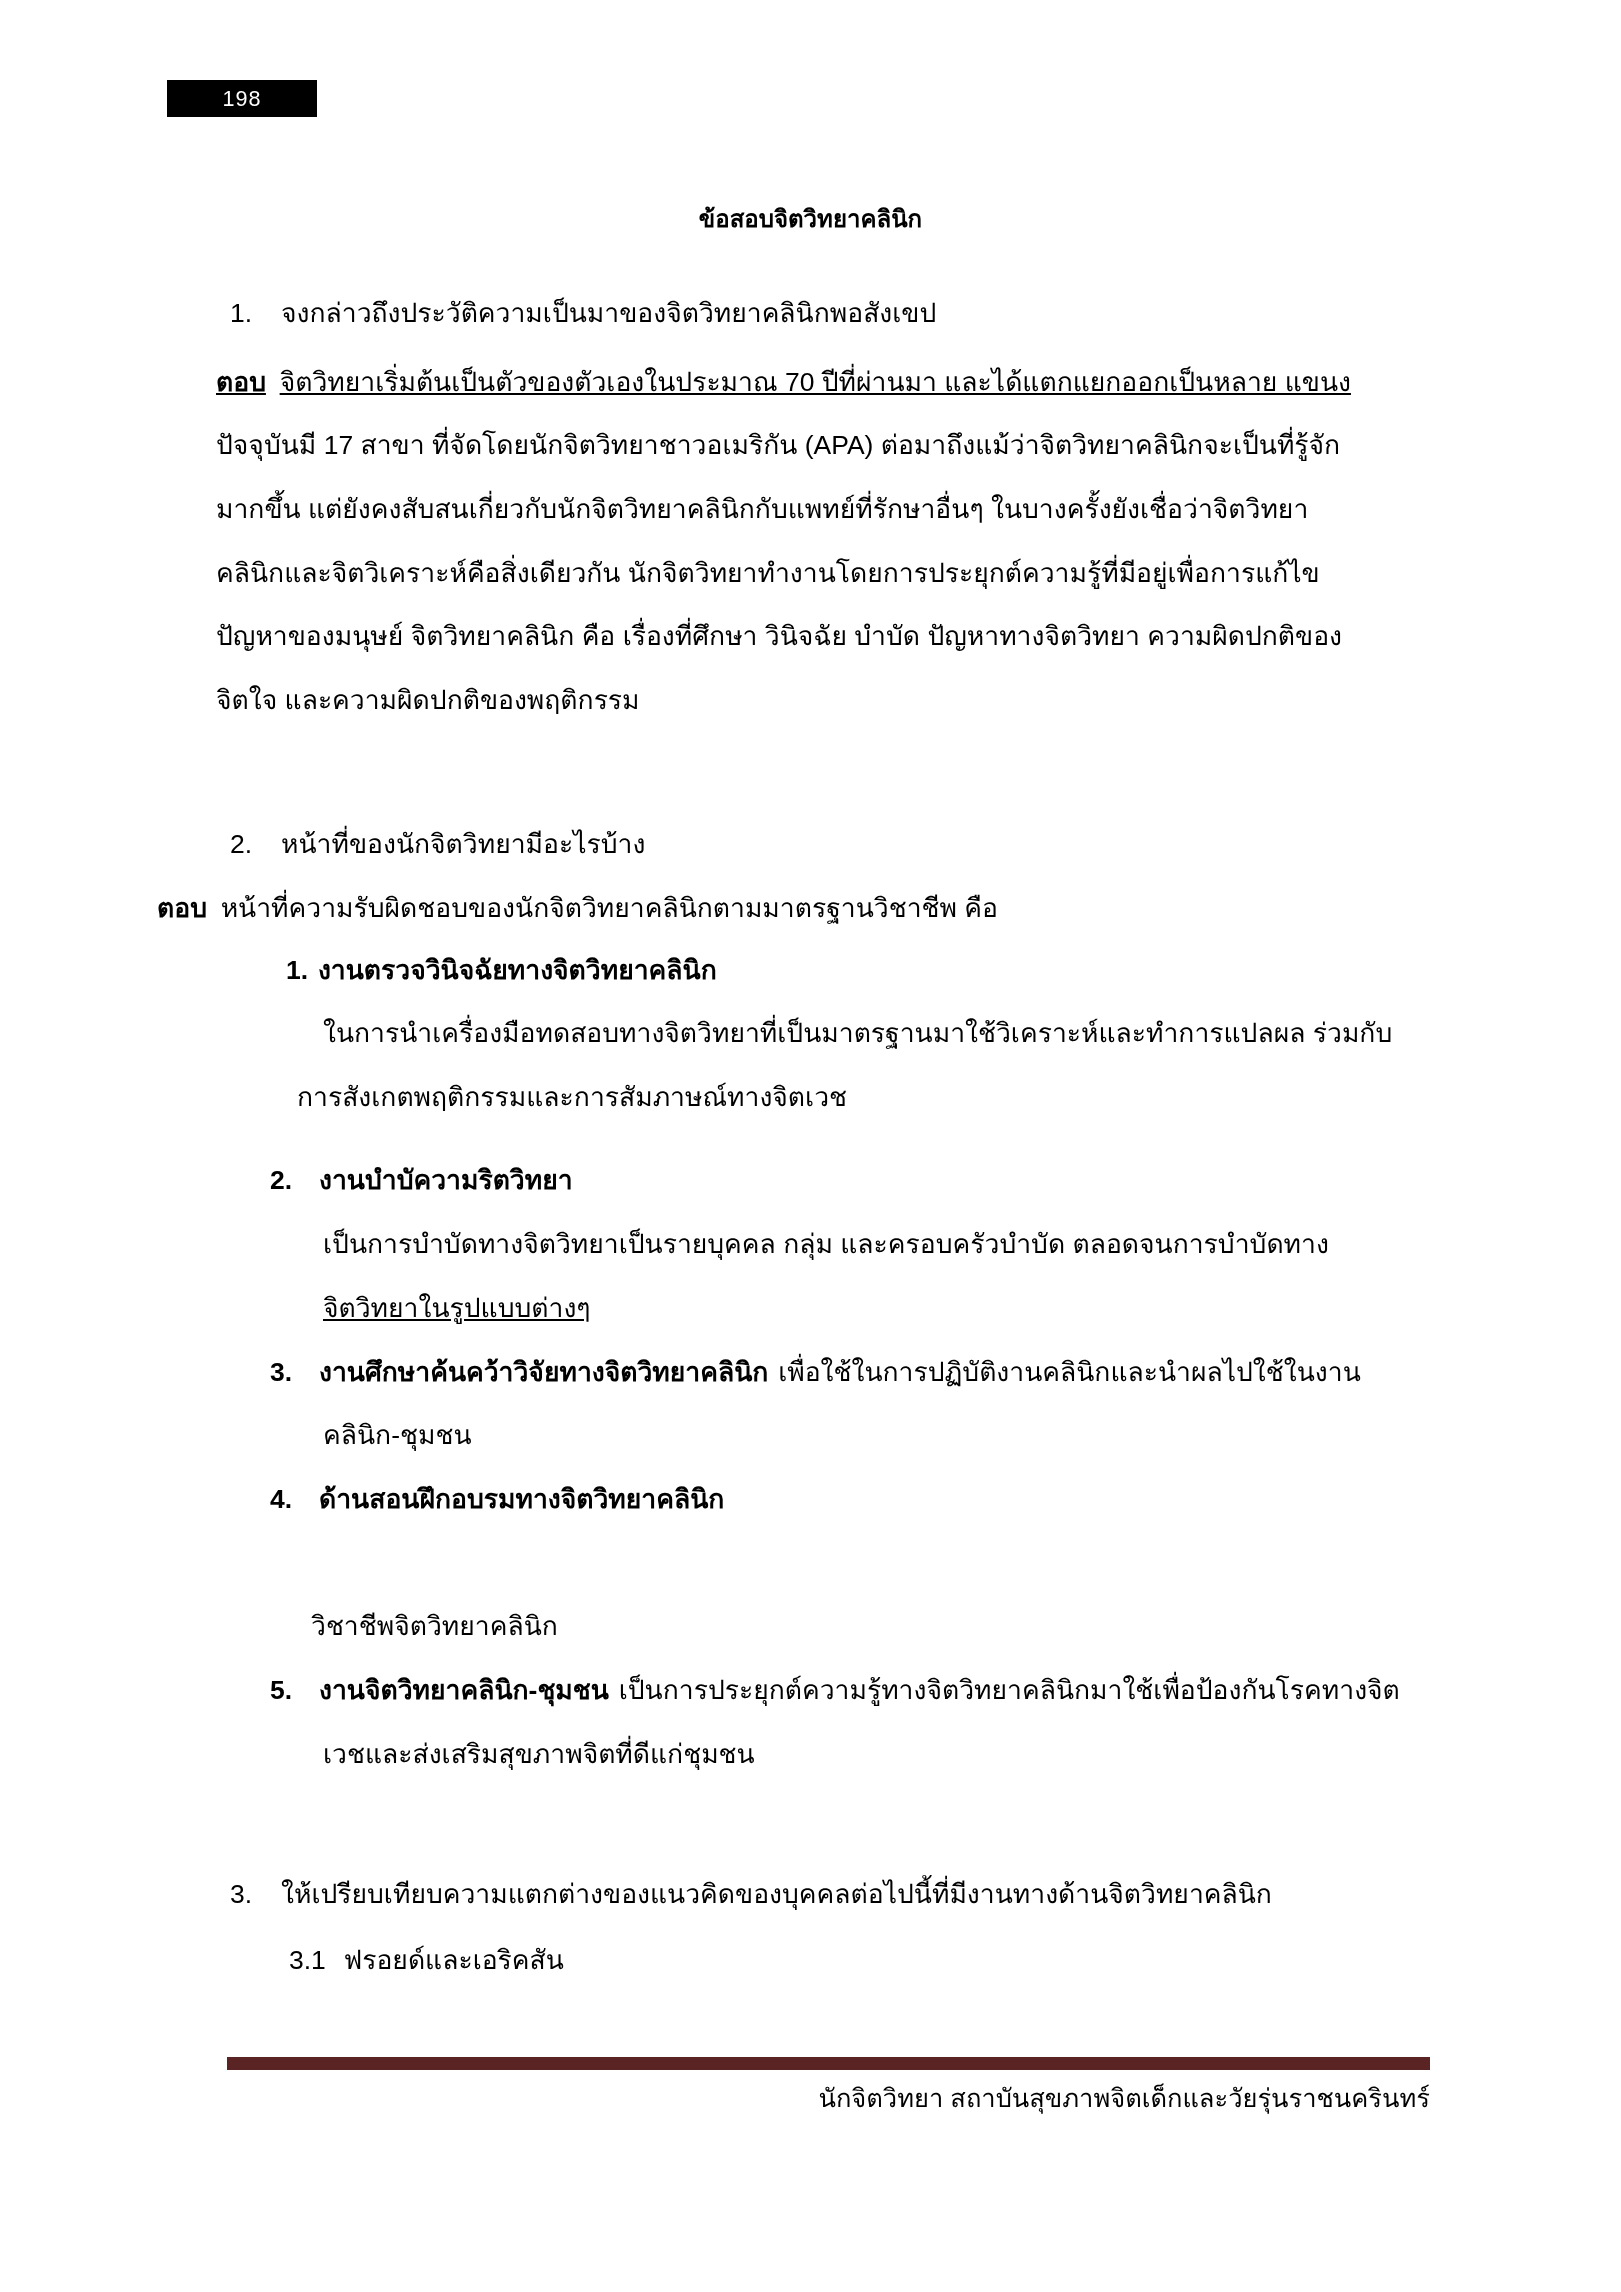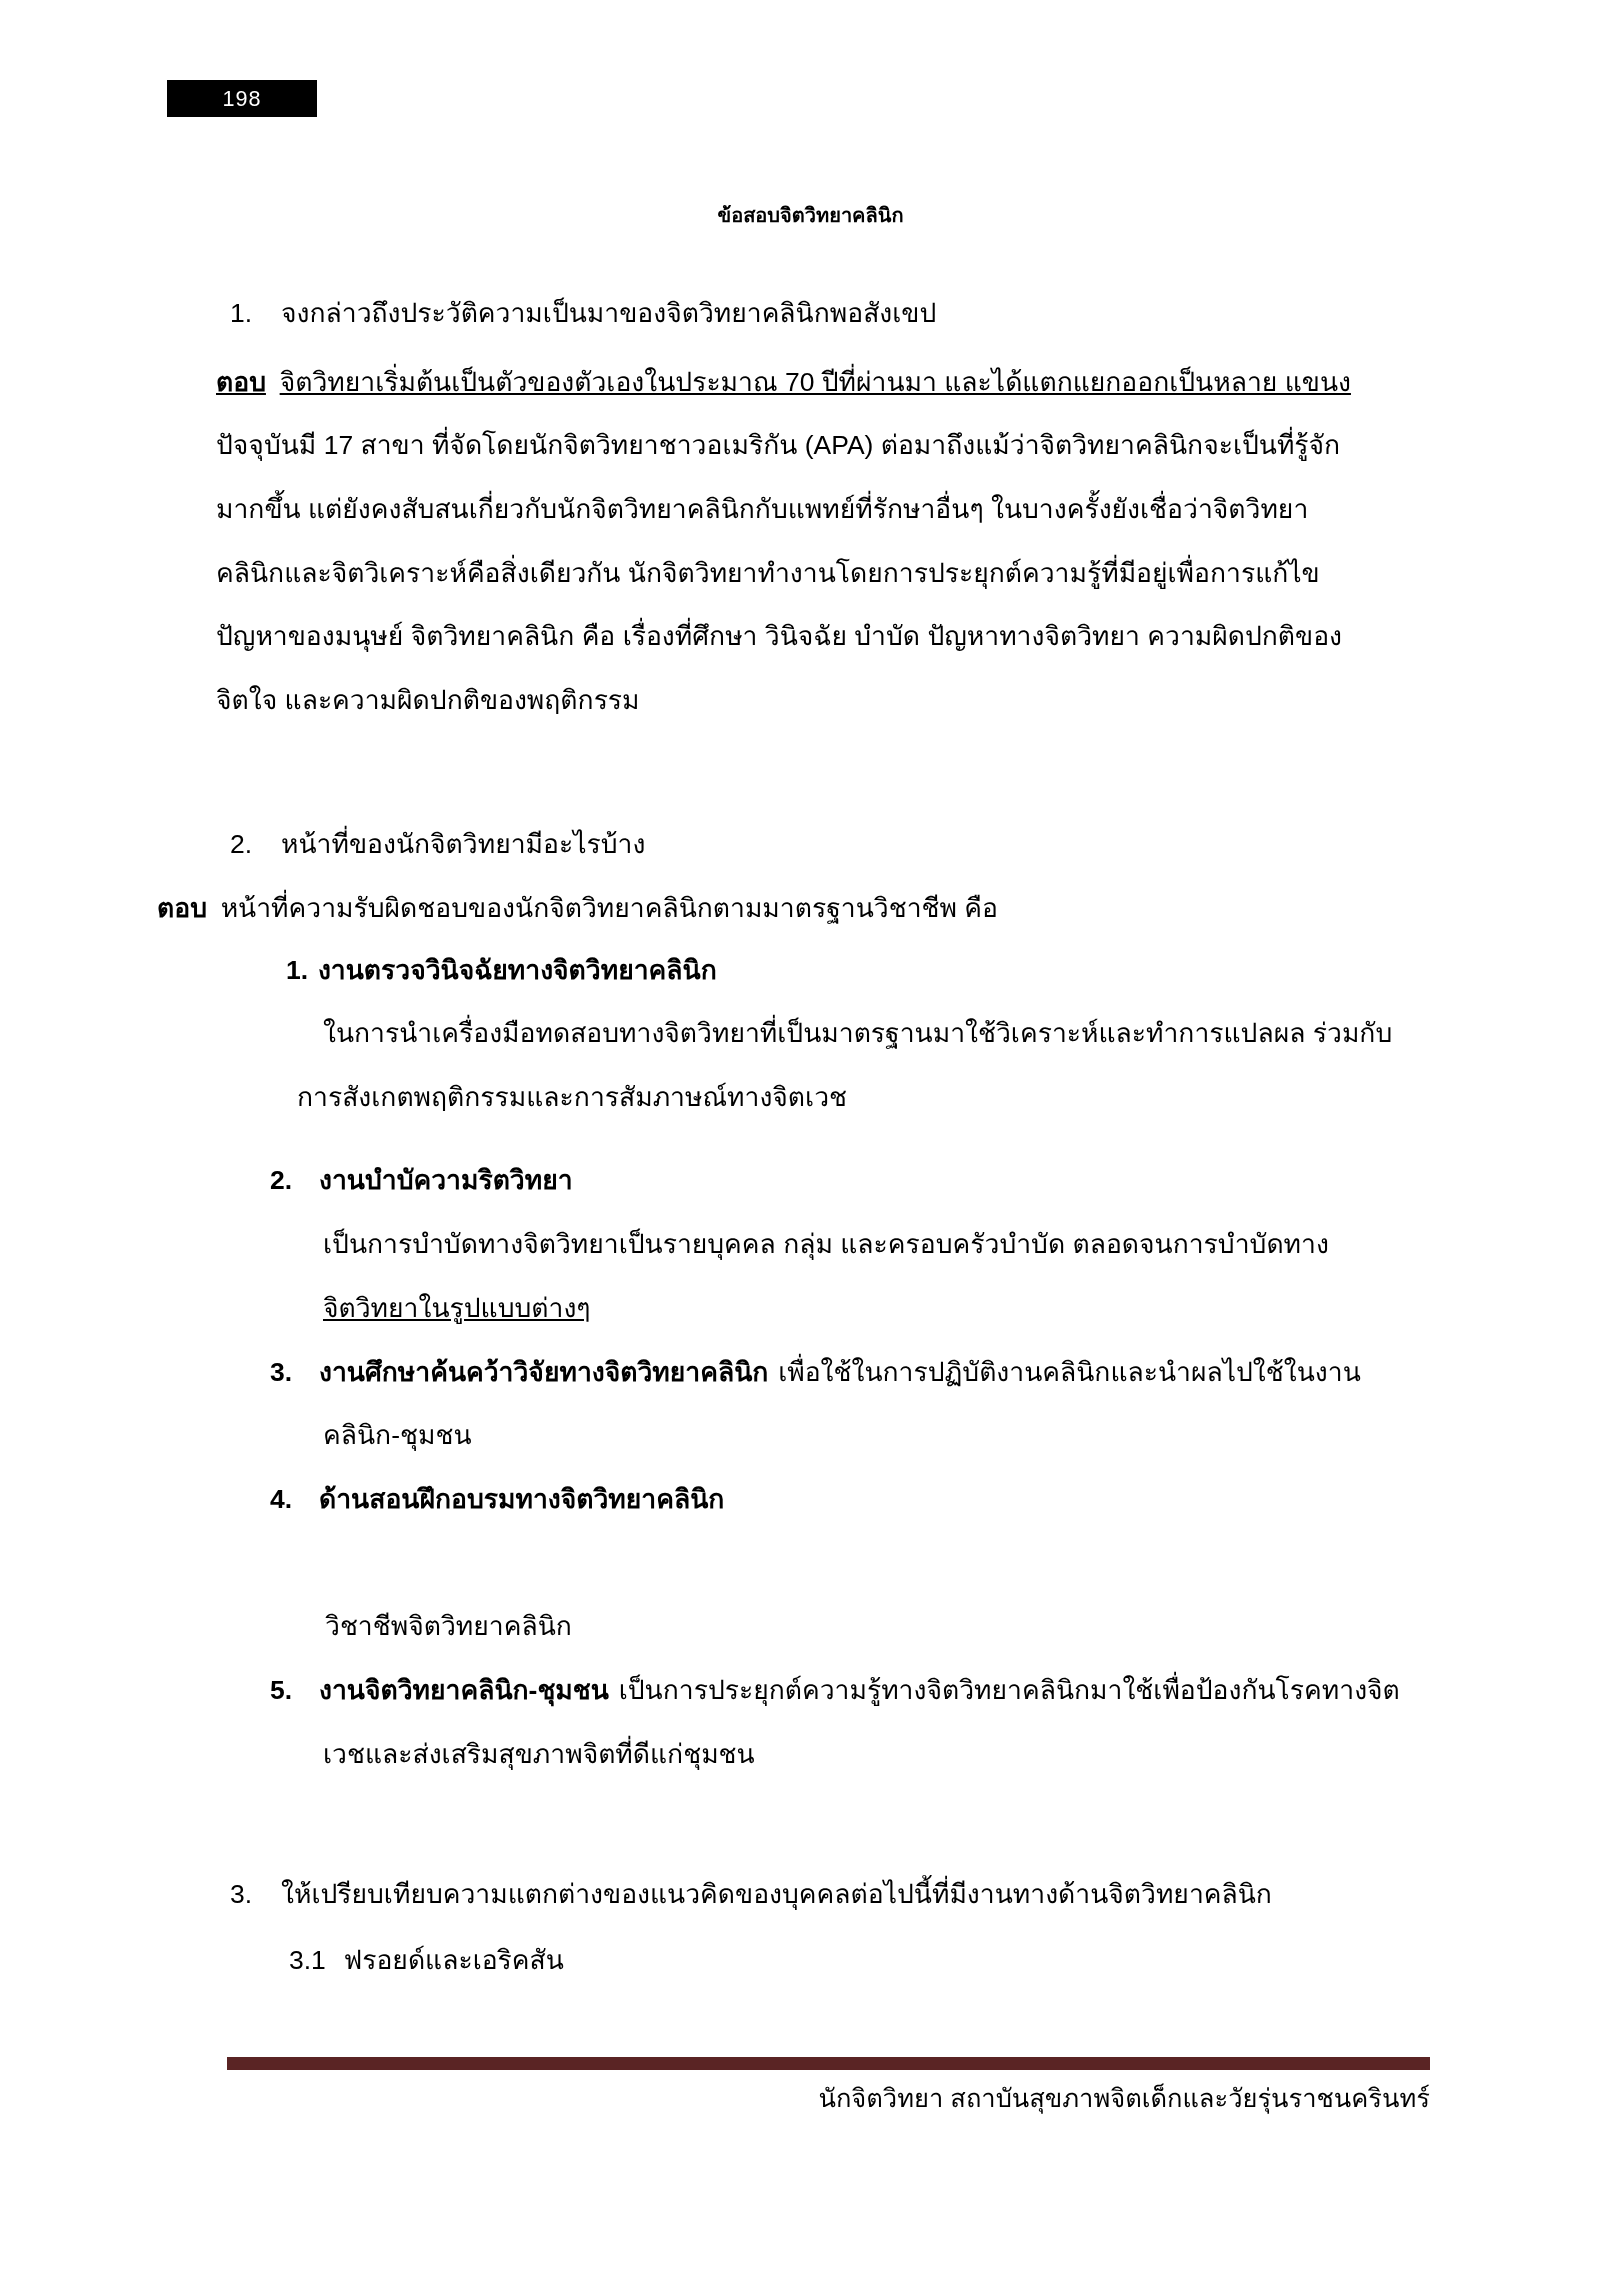--- a/index.html
+++ b/index.html
@@ -14,21 +14,21 @@
   }
   .abs{position:absolute;white-space:nowrap;font-size:26.5px;line-height:1.25;}
   .bold{font-weight:bold;}
   .pageno-box{
     position:absolute;left:167px;top:80px;width:150px;height:37px;
     background:#000;color:#fff;text-align:center;
     font-size:21.6px;line-height:37px;letter-spacing:1px;
   }
   .doc-title{
     position:absolute;left:0;top:199px;width:1621px;
-    text-align:center;font-weight:bold;font-size:20px;
+    text-align:center;font-weight:bold;font-size:24px;
   }
   .qnum{display:inline-block;width:51px;}
   .itemnum{display:inline-block;width:49px;font-weight:bold;}
   .ans-label{font-weight:bold;margin-right:13.7px;}
   .head-suffix{margin-left:9.8px;font-weight:normal;}
   .footer-bar{
     position:absolute;left:227px;top:2057px;width:1203px;height:12.7px;
     background:#5a2424;
   }
   .footer-text{
@@ -81,21 +81,21 @@
   <div class="abs" style="left:323px;top:1292px;text-decoration:underline;">จิตวิทยาในรูปแบบต่างๆ</div>
 
   <div class="abs" style="left:270px;top:1356px;">
     <span class="itemnum">3.</span><span class="bold">งานศึกษาค้นคว้าวิจัยทางจิตวิทยาคลินิก</span><span class="head-suffix">เพื่อใช้ในการปฏิบัติงานคลินิกและนำผลไปใช้ในงาน</span>
   </div>
   <div class="abs" style="left:323px;top:1419px;">คลินิก-ชุมชน</div>
 
   <div class="abs" style="left:270px;top:1483px;">
     <span class="itemnum">4.</span><span class="bold">ด้านสอนฝึกอบรมทางจิตวิทยาคลินิก</span>
   </div>
-  <div class="abs" style="left:325px;top:1610px;text-align:right;">วิชาชีพจิตวิทยาคลินิก</div>
+  <div class="abs" style="left:311px;top:1610px;text-align:right;">วิชาชีพจิตวิทยาคลินิก</div>
 
   <div class="abs" style="left:270px;top:1674px;">
     <span class="itemnum">5.</span><span class="bold">งานจิตวิทยาคลินิก-ชุมชน</span><span class="head-suffix">เป็นการประยุกต์ความรู้ทางจิตวิทยาคลินิกมาใช้เพื่อป้องกันโรคทางจิต</span>
   </div>
   <div class="abs" style="left:323px;top:1738px;">เวชและส่งเสริมสุขภาพจิตที่ดีแก่ชุมชน</div>
 
   <div class="abs" style="left:230px;top:1878px;">
     <span class="qnum">3.</span><span>ให้เปรียบเทียบความแตกต่างของแนวคิดของบุคคลต่อไปนี้ที่มีงานทางด้านจิตวิทยาคลินิก</span>
   </div>
   <div class="abs" style="left:289px;top:1944px;">

